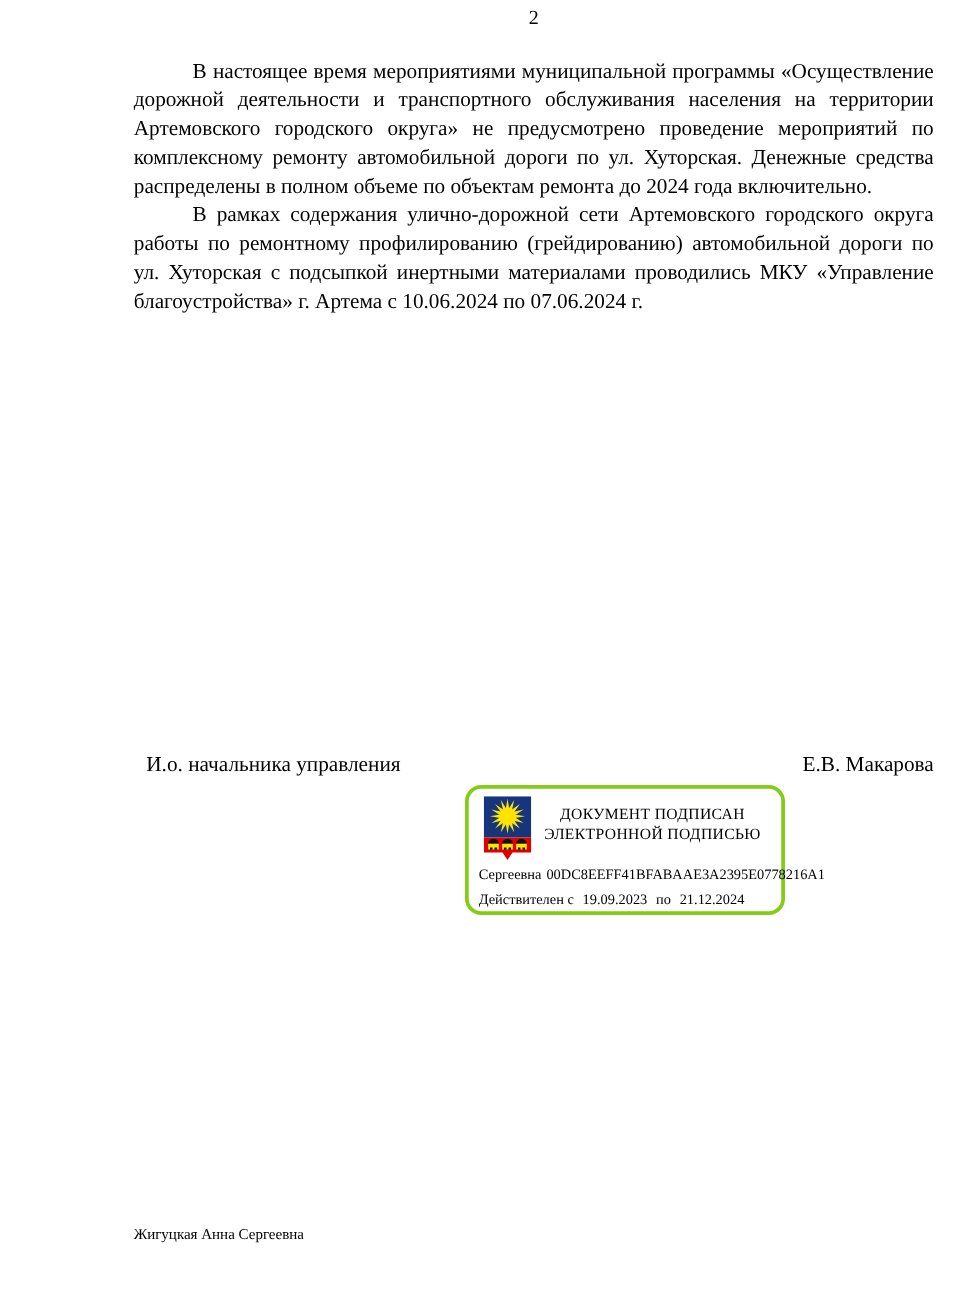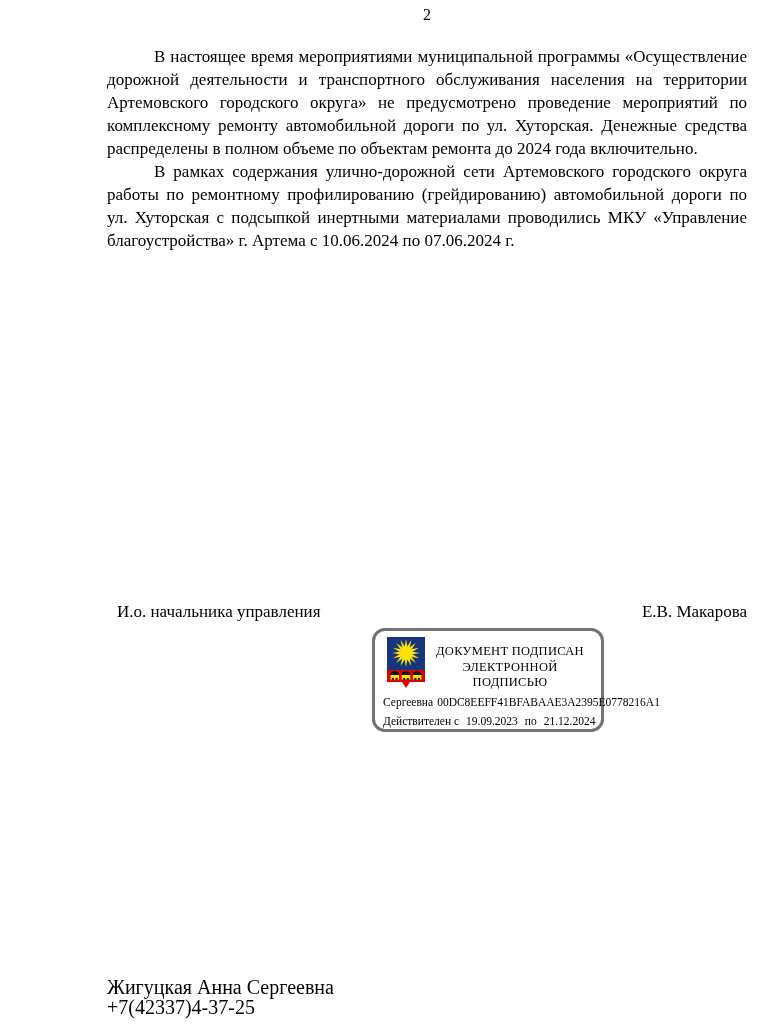--- a/index.html
+++ b/index.html
@@ -35,22 +35,22 @@
     display: flex;
     justify-content: space-between;
     font-size: 17px;
     line-height: 22px;
     text-align: center;
   }
   .signature-row .pos { padding-left: 10px; }
   .stamp {
     position: absolute;
     left: 372px; top: 628px;
-    width: 232px; height: 104px;
-    border: 3px solid #737373;
+    width: 256px; height: 104px;
+    border: 3px solid #84cc16;
     border-radius: 13px;
     background: #ffffff;
   }
   .stamp-top {
     display: flex;
     align-items: flex-start;
     padding: 6px 6px 0 12px;
   }
   .stamp-emblem { width: 38px; height: 52px; flex: 0 0 auto; }
   .stamp-title {
@@ -67,21 +67,21 @@
     line-height: 19.5px;
     white-space: nowrap;
     overflow: visible;
   }
   .stamp-lines .lbl { margin-right: 4px; }
   .stamp-lines .sp { margin-right: 7px; }
   .stamp-lines b { font-weight: bold; }
   .footer {
     position: absolute;
     left: 107px; top: 977px;
-    font-size: 20px;
+    font-size: 12px;
     line-height: 20px;
   }
 </style>
 </head>
 <body>
 
 <div class="page-number">2</div>
 
 <div class="doc-body">
   <p>В настоящее время мероприятиями муниципальной программы «Осуществление дорожной деятельности и транспортного обслуживания населения на территории Артемовского городского округа» не предусмотрено проведение мероприятий по комплексному ремонту автомобильной дороги по ул. Хуторская. Денежные средства распределены в полном объеме по объектам ремонта до 2024 года включительно.</p>
@@ -144,14 +144,13 @@
     </div>
   </div>
   <div class="stamp-lines">
     <div><span class="lbl">Сергеевна</span><span>00DC8EEFF41BFABAAE3A2395E0778216A1</span></div>
     <div><span class="sp">Действителен с</span><span class="sp">19.09.2023</span><span class="sp">по</span><span>21.12.2024</span></div>
   </div>
 </div>
 
 <div class="footer">
   <div>Жигуцкая Анна Сергеевна</div>
-  <div>+7(42337)4-37-25</div>
 </div>
 
 </body></html>

